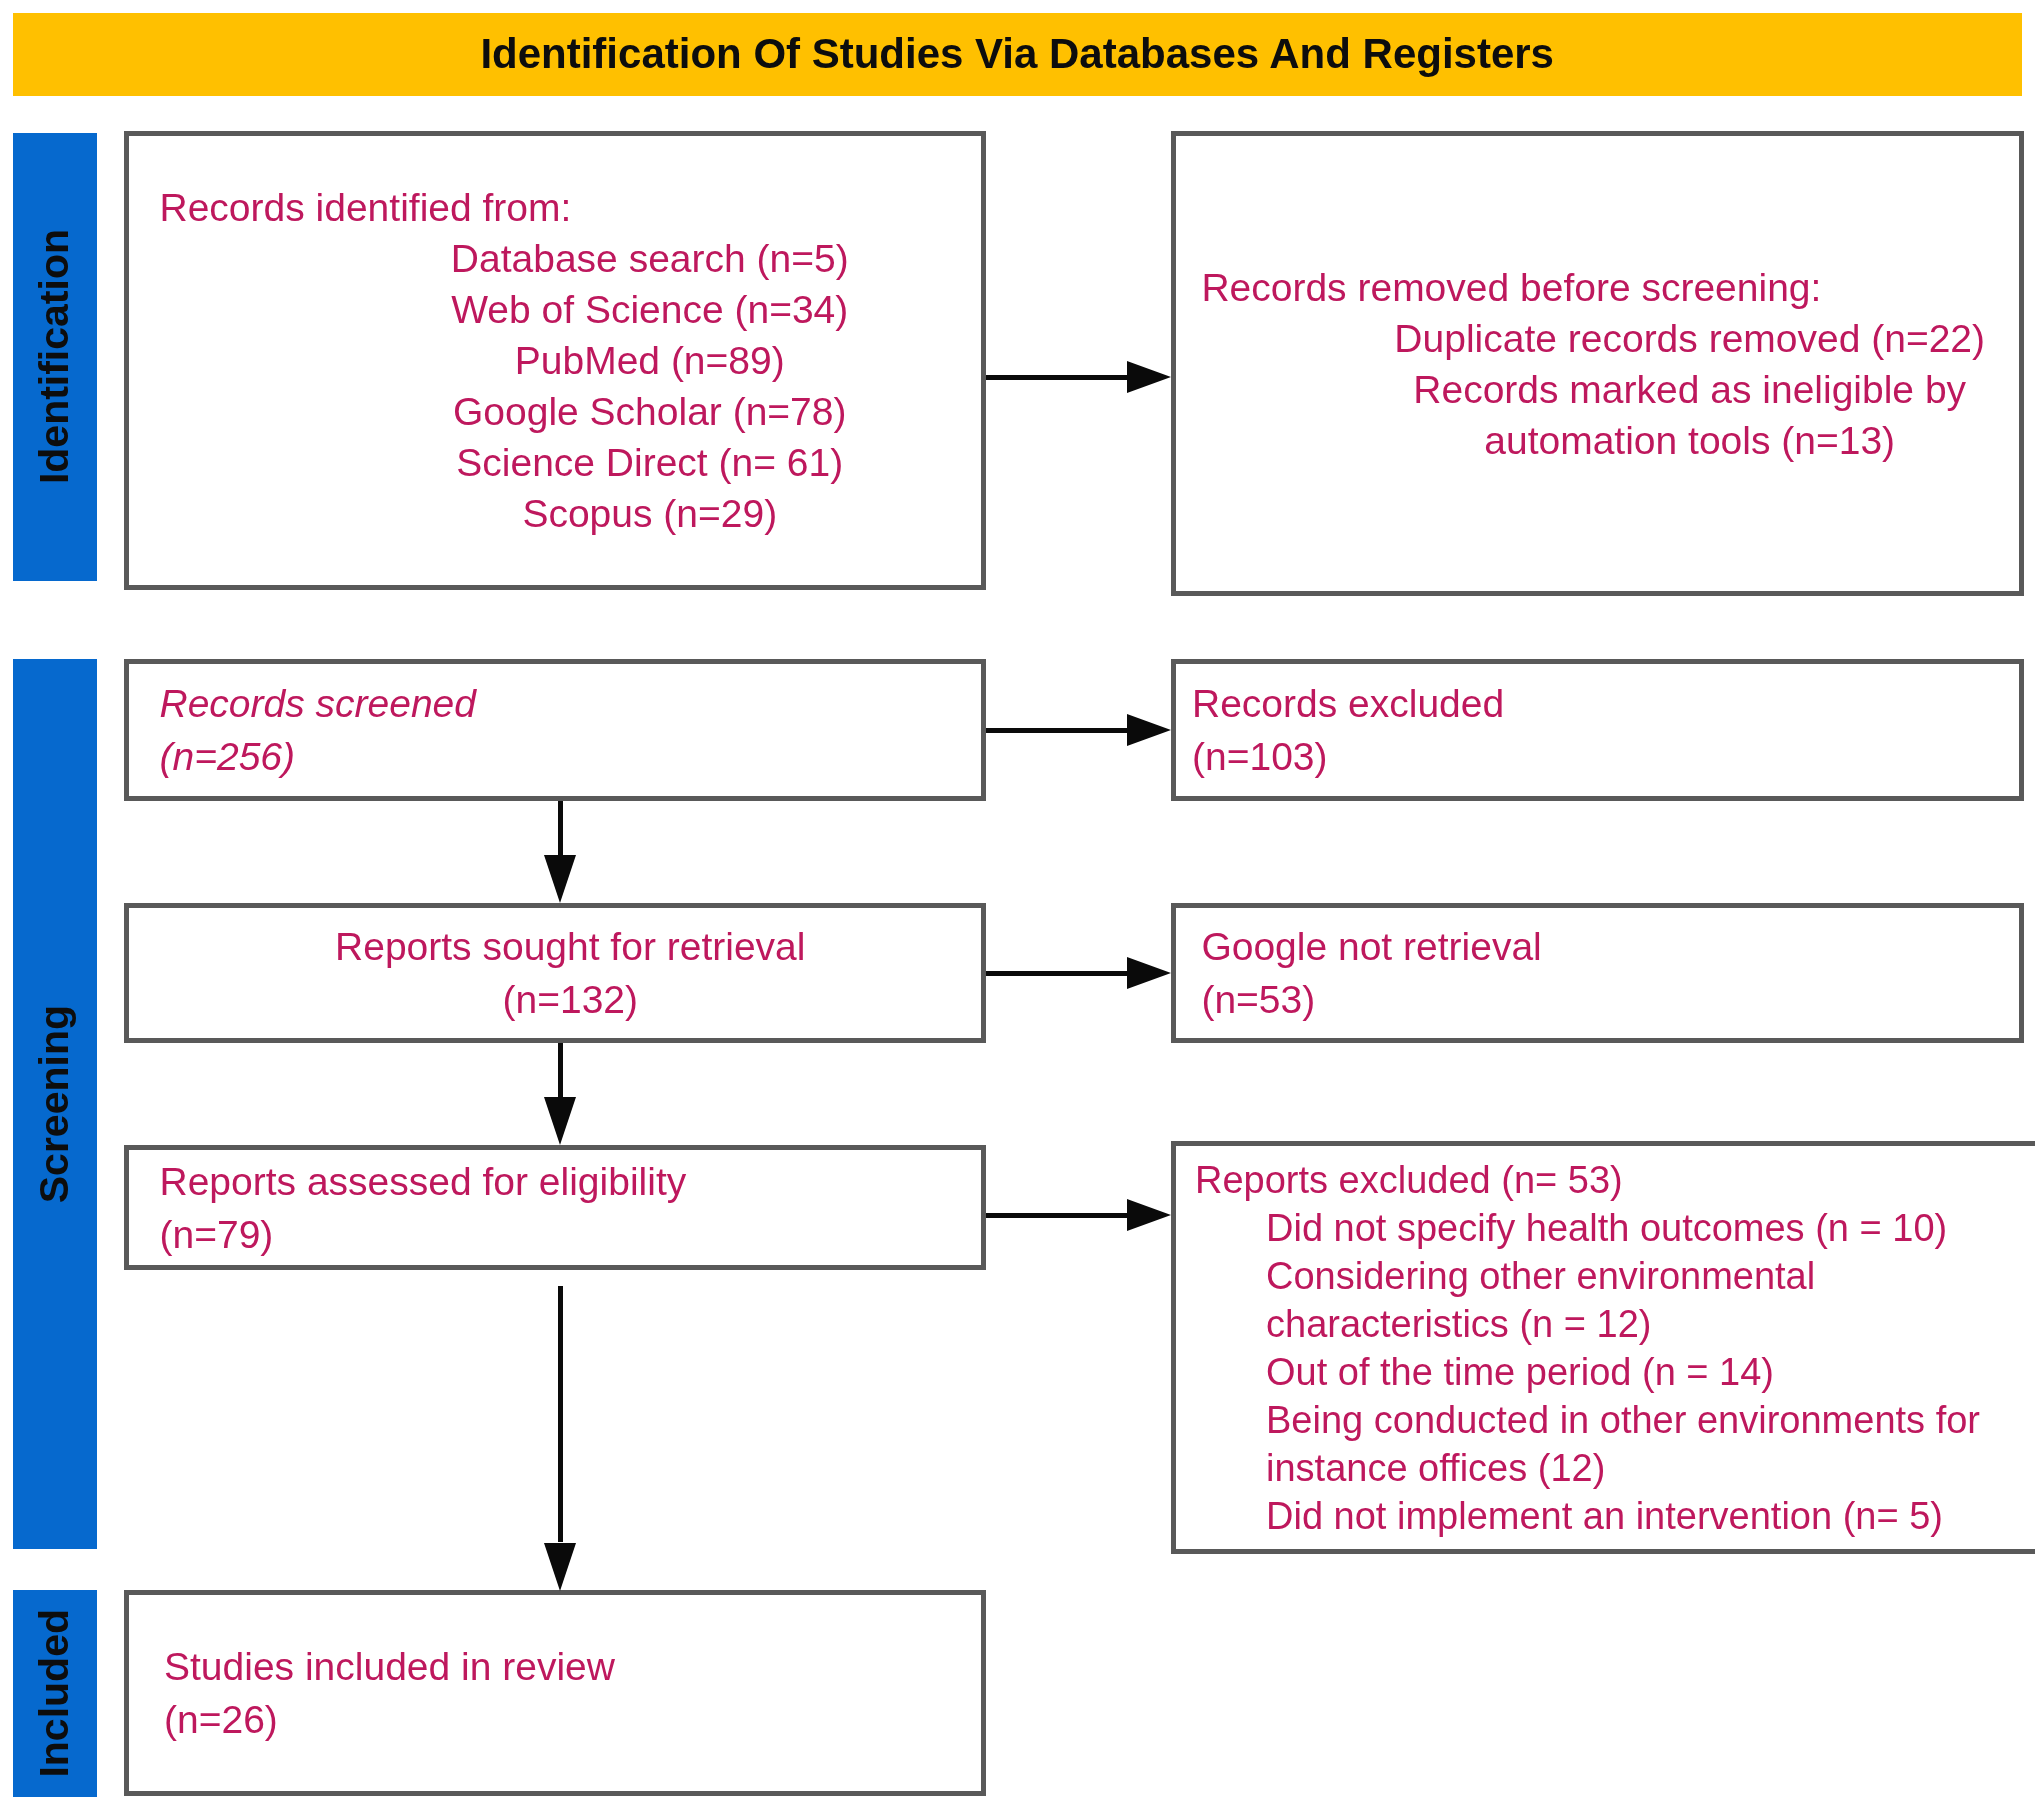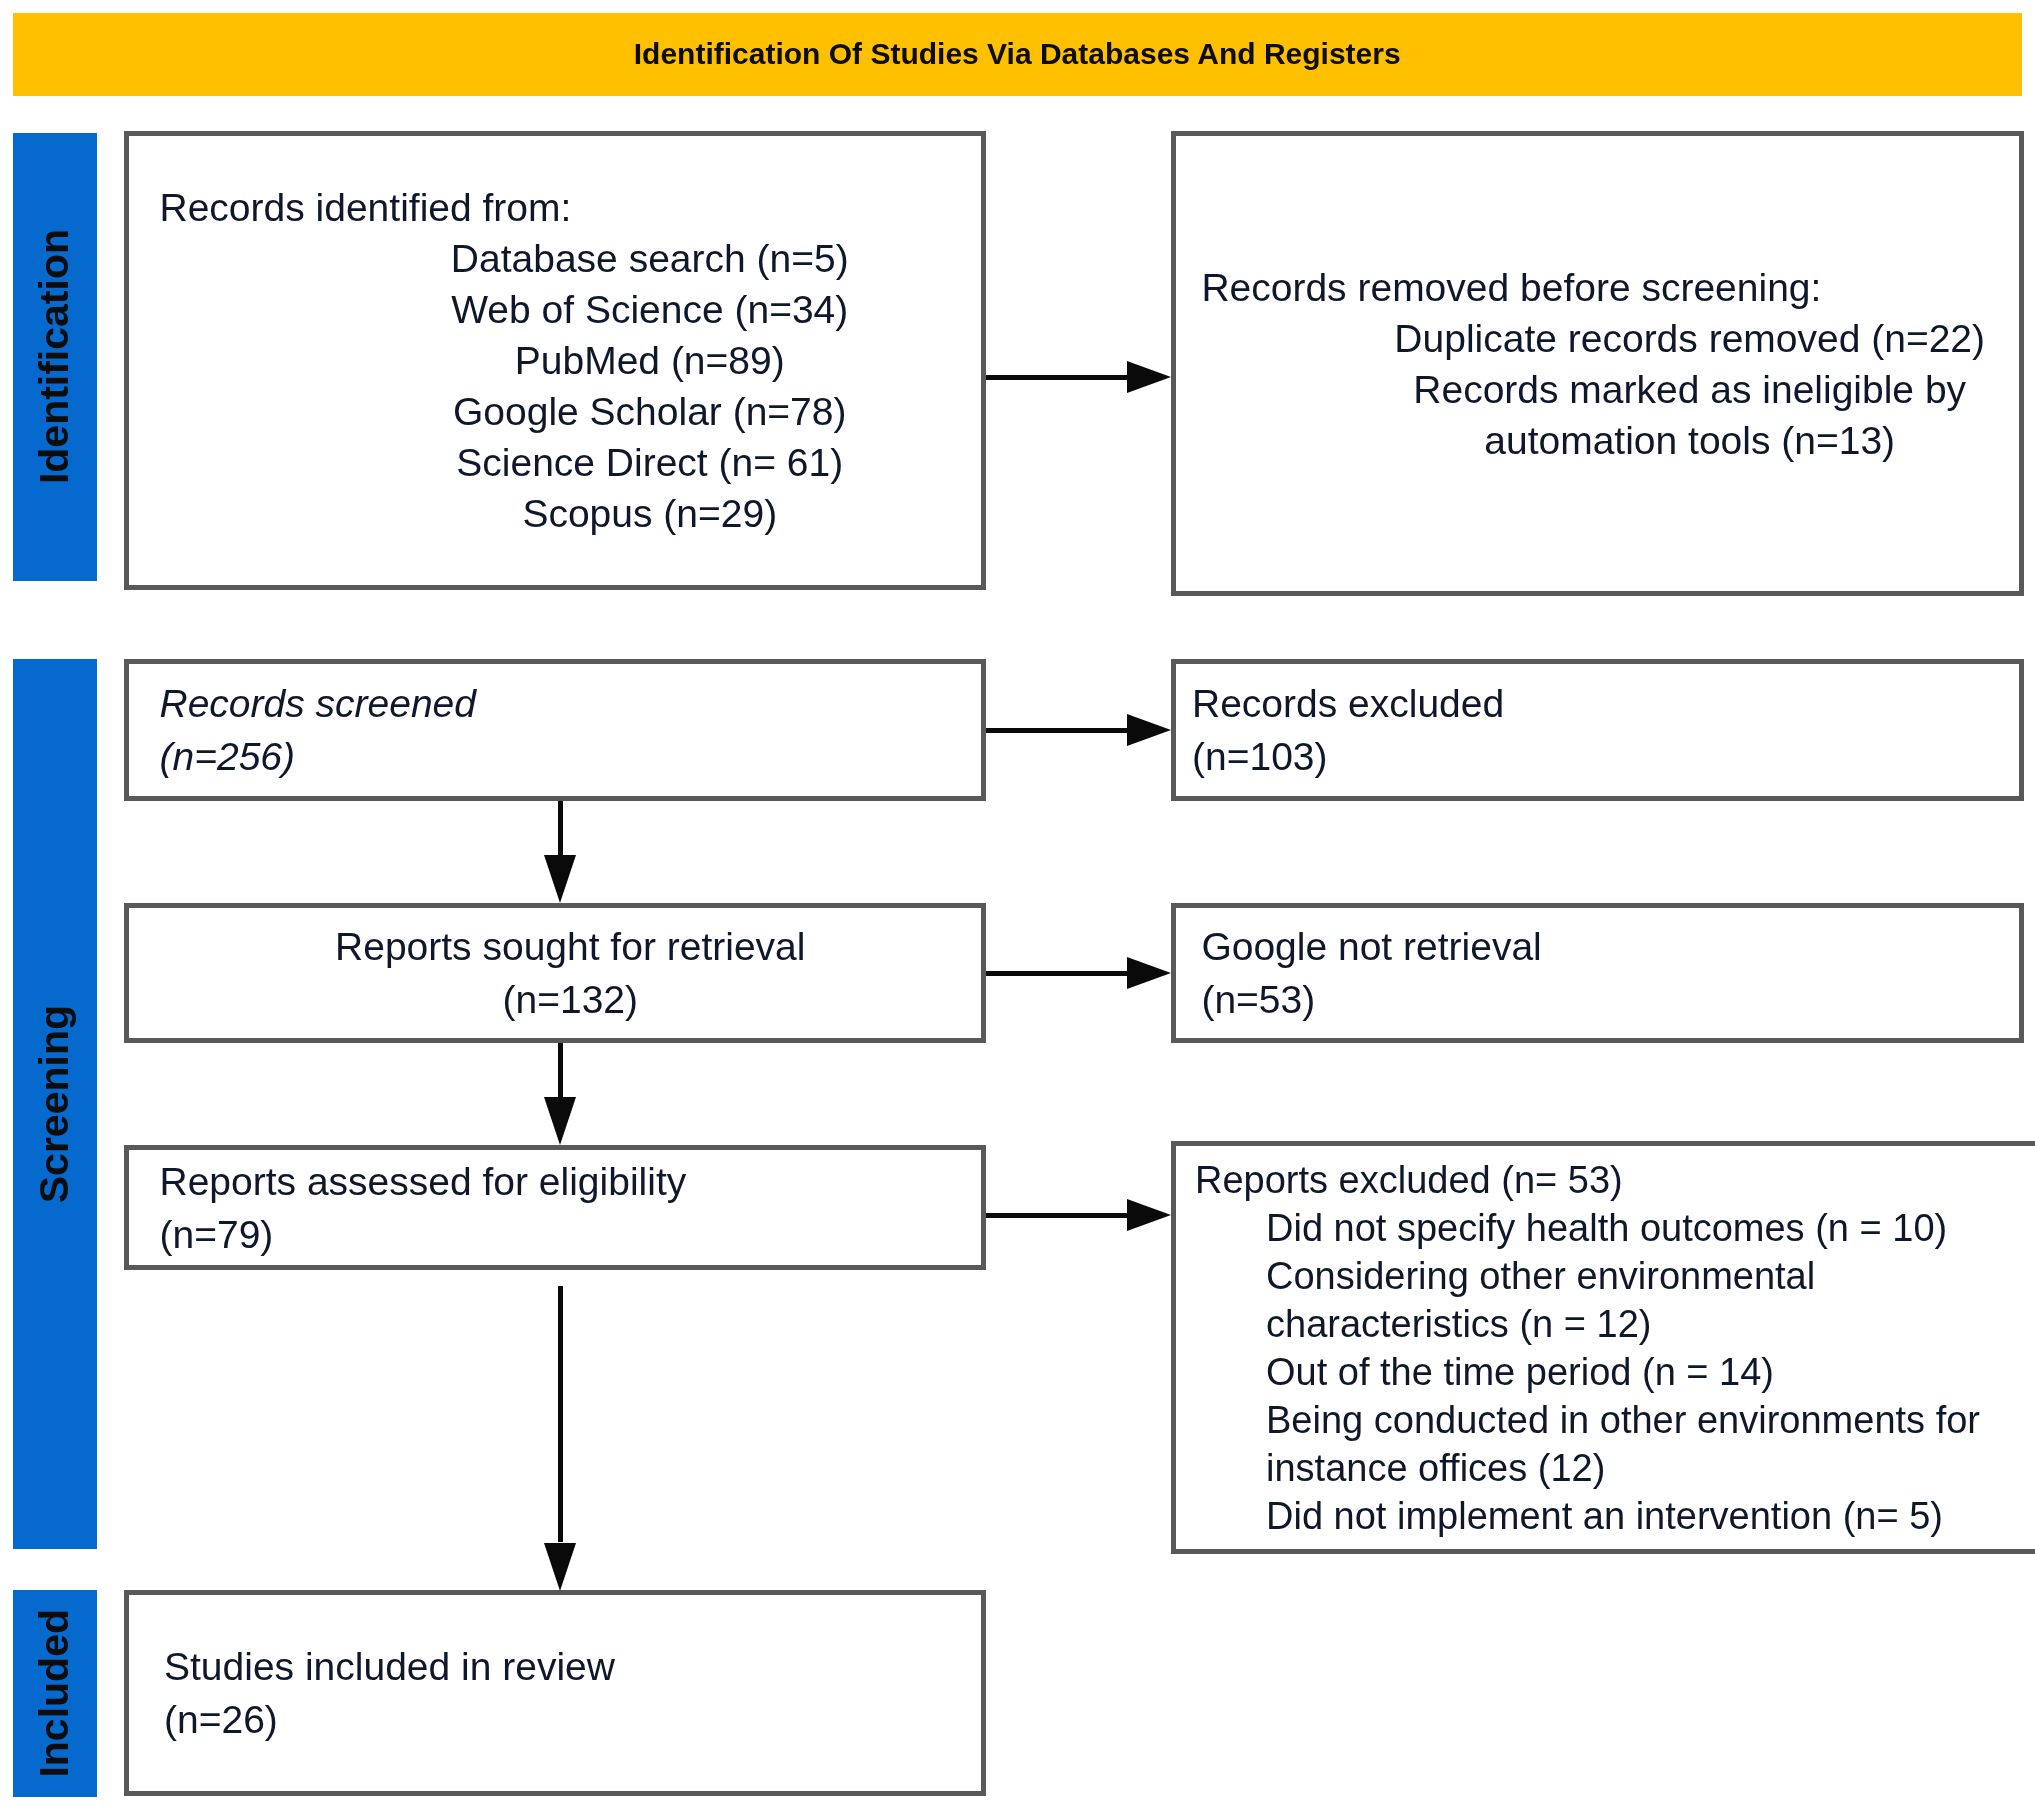--- a/index.html
+++ b/index.html
@@ -16,21 +16,21 @@
     color: #000000;
   }
   .banner {
     position: absolute;
     left: 12.7px; top: 12.7px;
     width: 2009px; height: 83px;
     background: #FFC000;
     display: flex;
     align-items: center;
     justify-content: center;
-    font-size: 30px;
+    font-size: 42px;
     font-weight: bold;
     color: #0d0d0d;
   }
   .stage-bar {
     position: absolute;
     left: 12.7px;
     width: 84px;
     background: #0669CE;
     display: flex;
     align-items: center;
@@ -51,21 +51,21 @@
   .box {
     position: absolute;
     background: #ffffff;
     border: 5.1px solid #595959;
     box-sizing: border-box;
     display: flex;
     flex-direction: column;
     justify-content: center;
     font-size: 39px;
     line-height: 51px;
-    color: #0f172a;
+    color: #be185d;
   }
   .box .line { white-space: nowrap; }
   .indent250 { padding-left: 159px; text-align: center; }
   .indent112 { padding-left: 71px; }
 
   .box-records-identified   { left: 124px;  top: 131px;  width: 862px; height: 459px; padding-left: 30.5px; }
   .box-records-removed      { left: 1171px; top: 131px;  width: 853px; height: 465px; padding-left: 25.4px; }
   .box-records-screened     { left: 124px;  top: 659px; width: 862px; height: 142px; padding-left: 30.5px; line-height: 53px; font-style: italic; }
   .box-records-excluded     { left: 1171px; top: 659px; width: 853px; height: 142px; padding-left: 16px; line-height: 53px; }
   .box-reports-sought       { left: 124px;  top: 903px; width: 862px; height: 140px; padding-left: 30.5px; line-height: 53px; text-align: center; }

